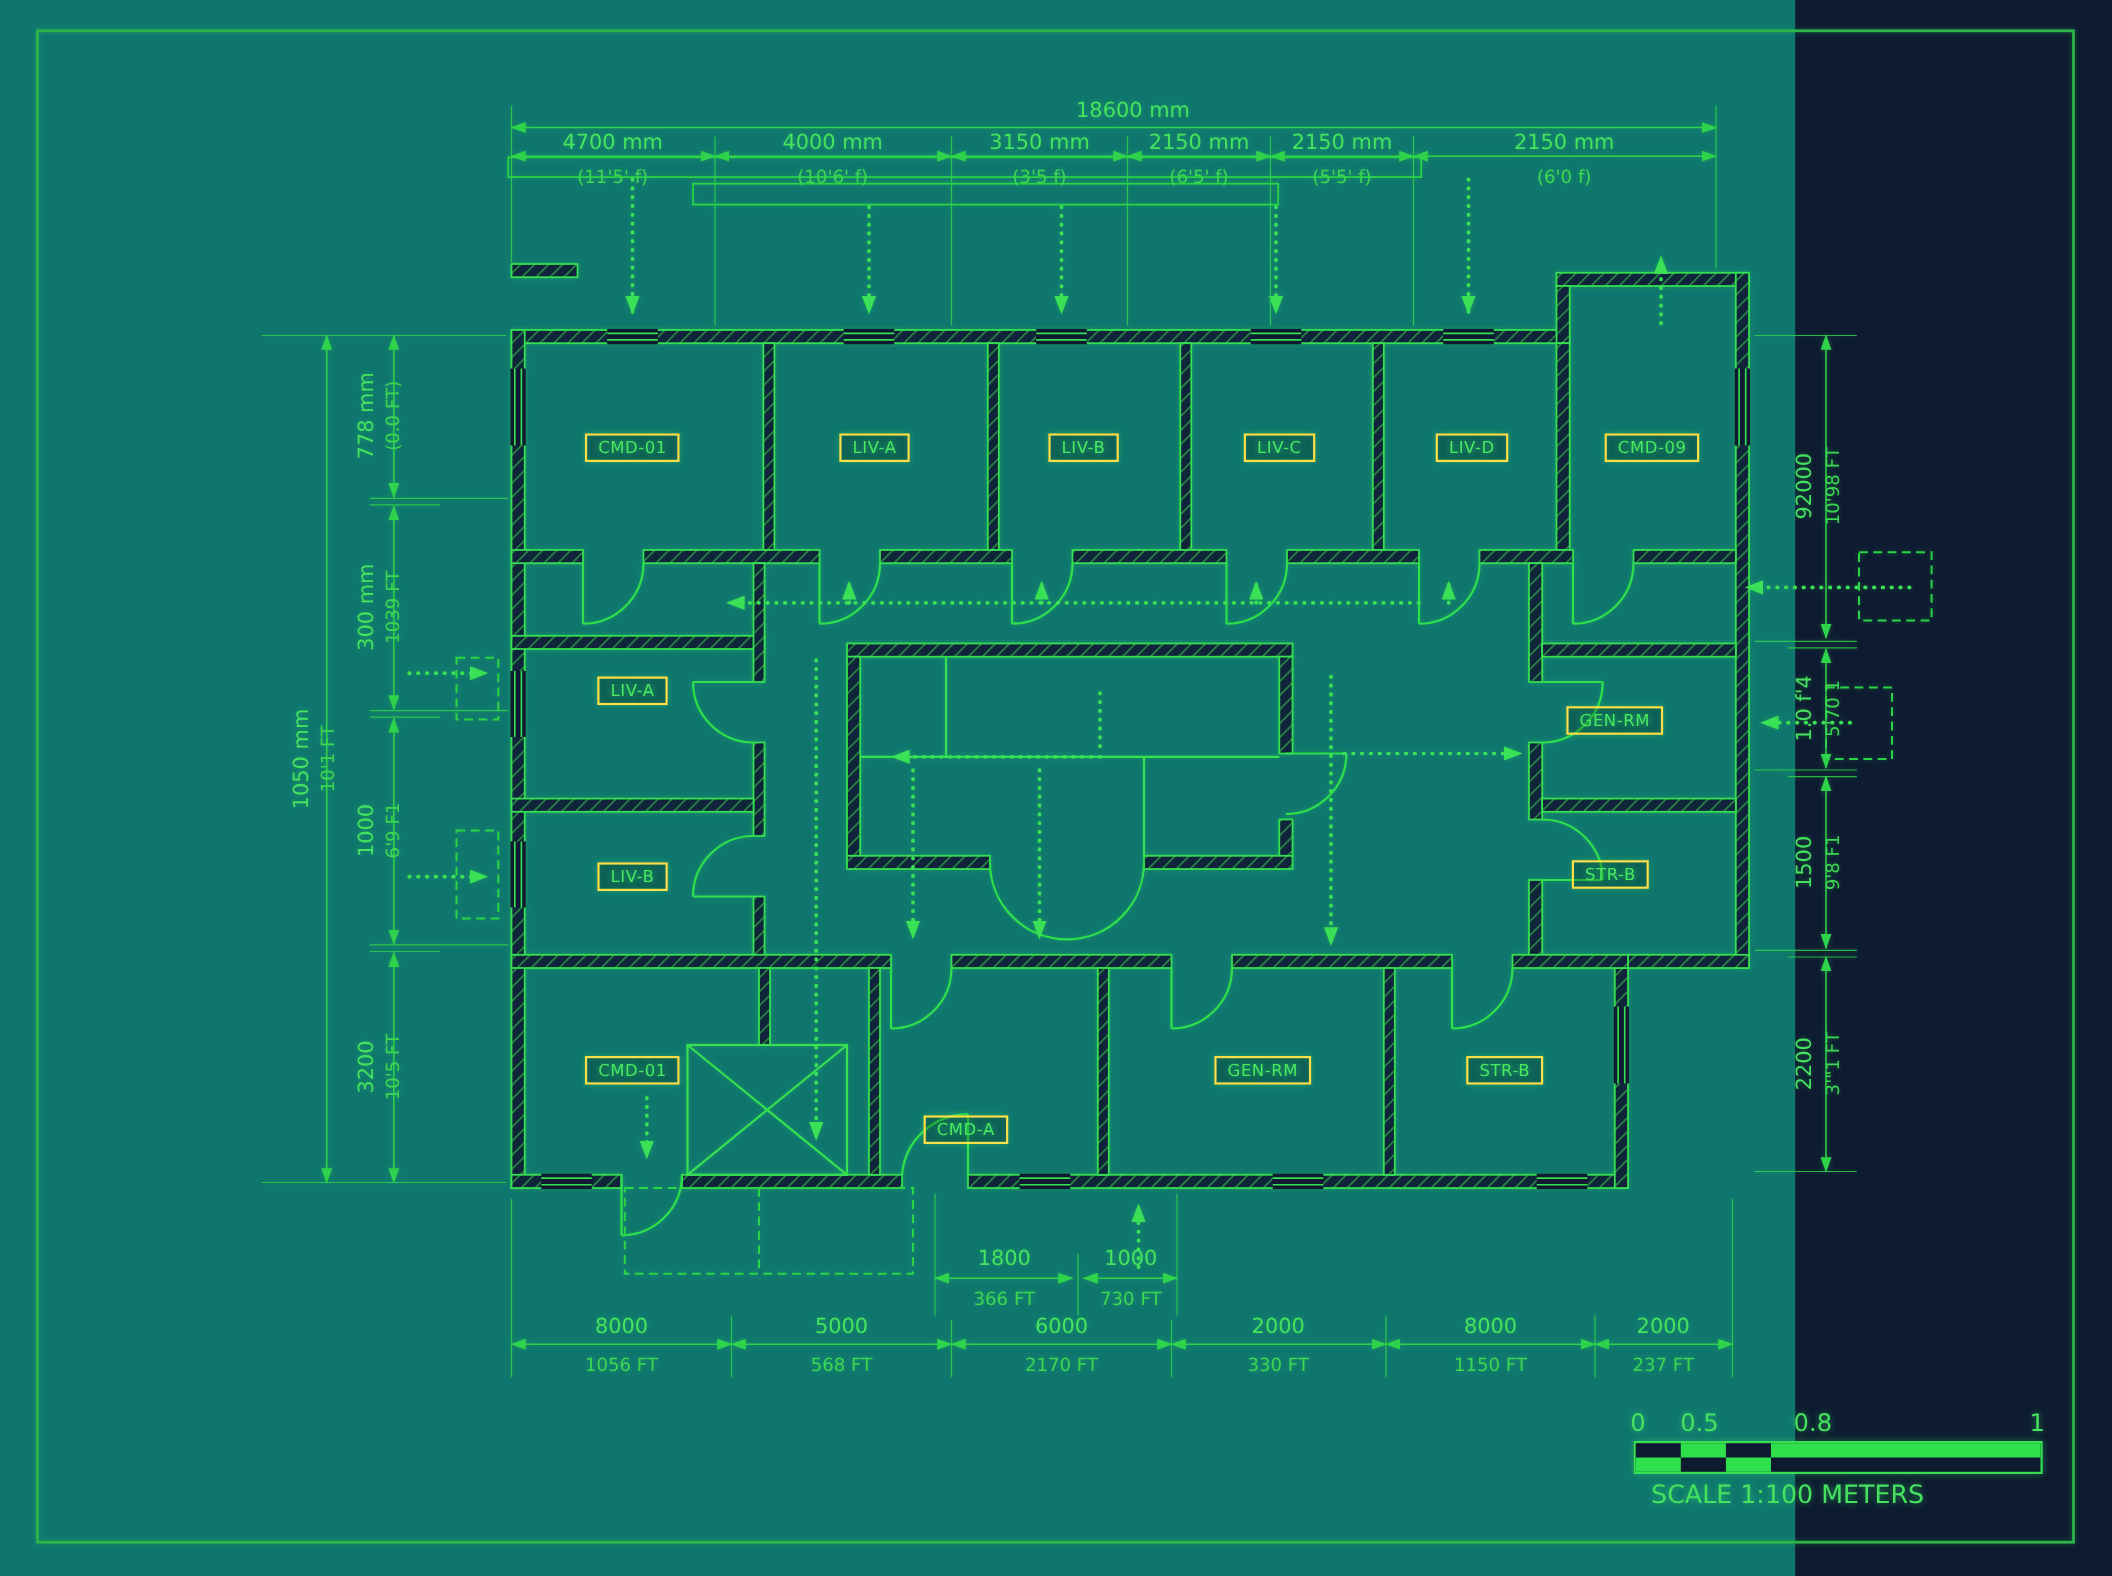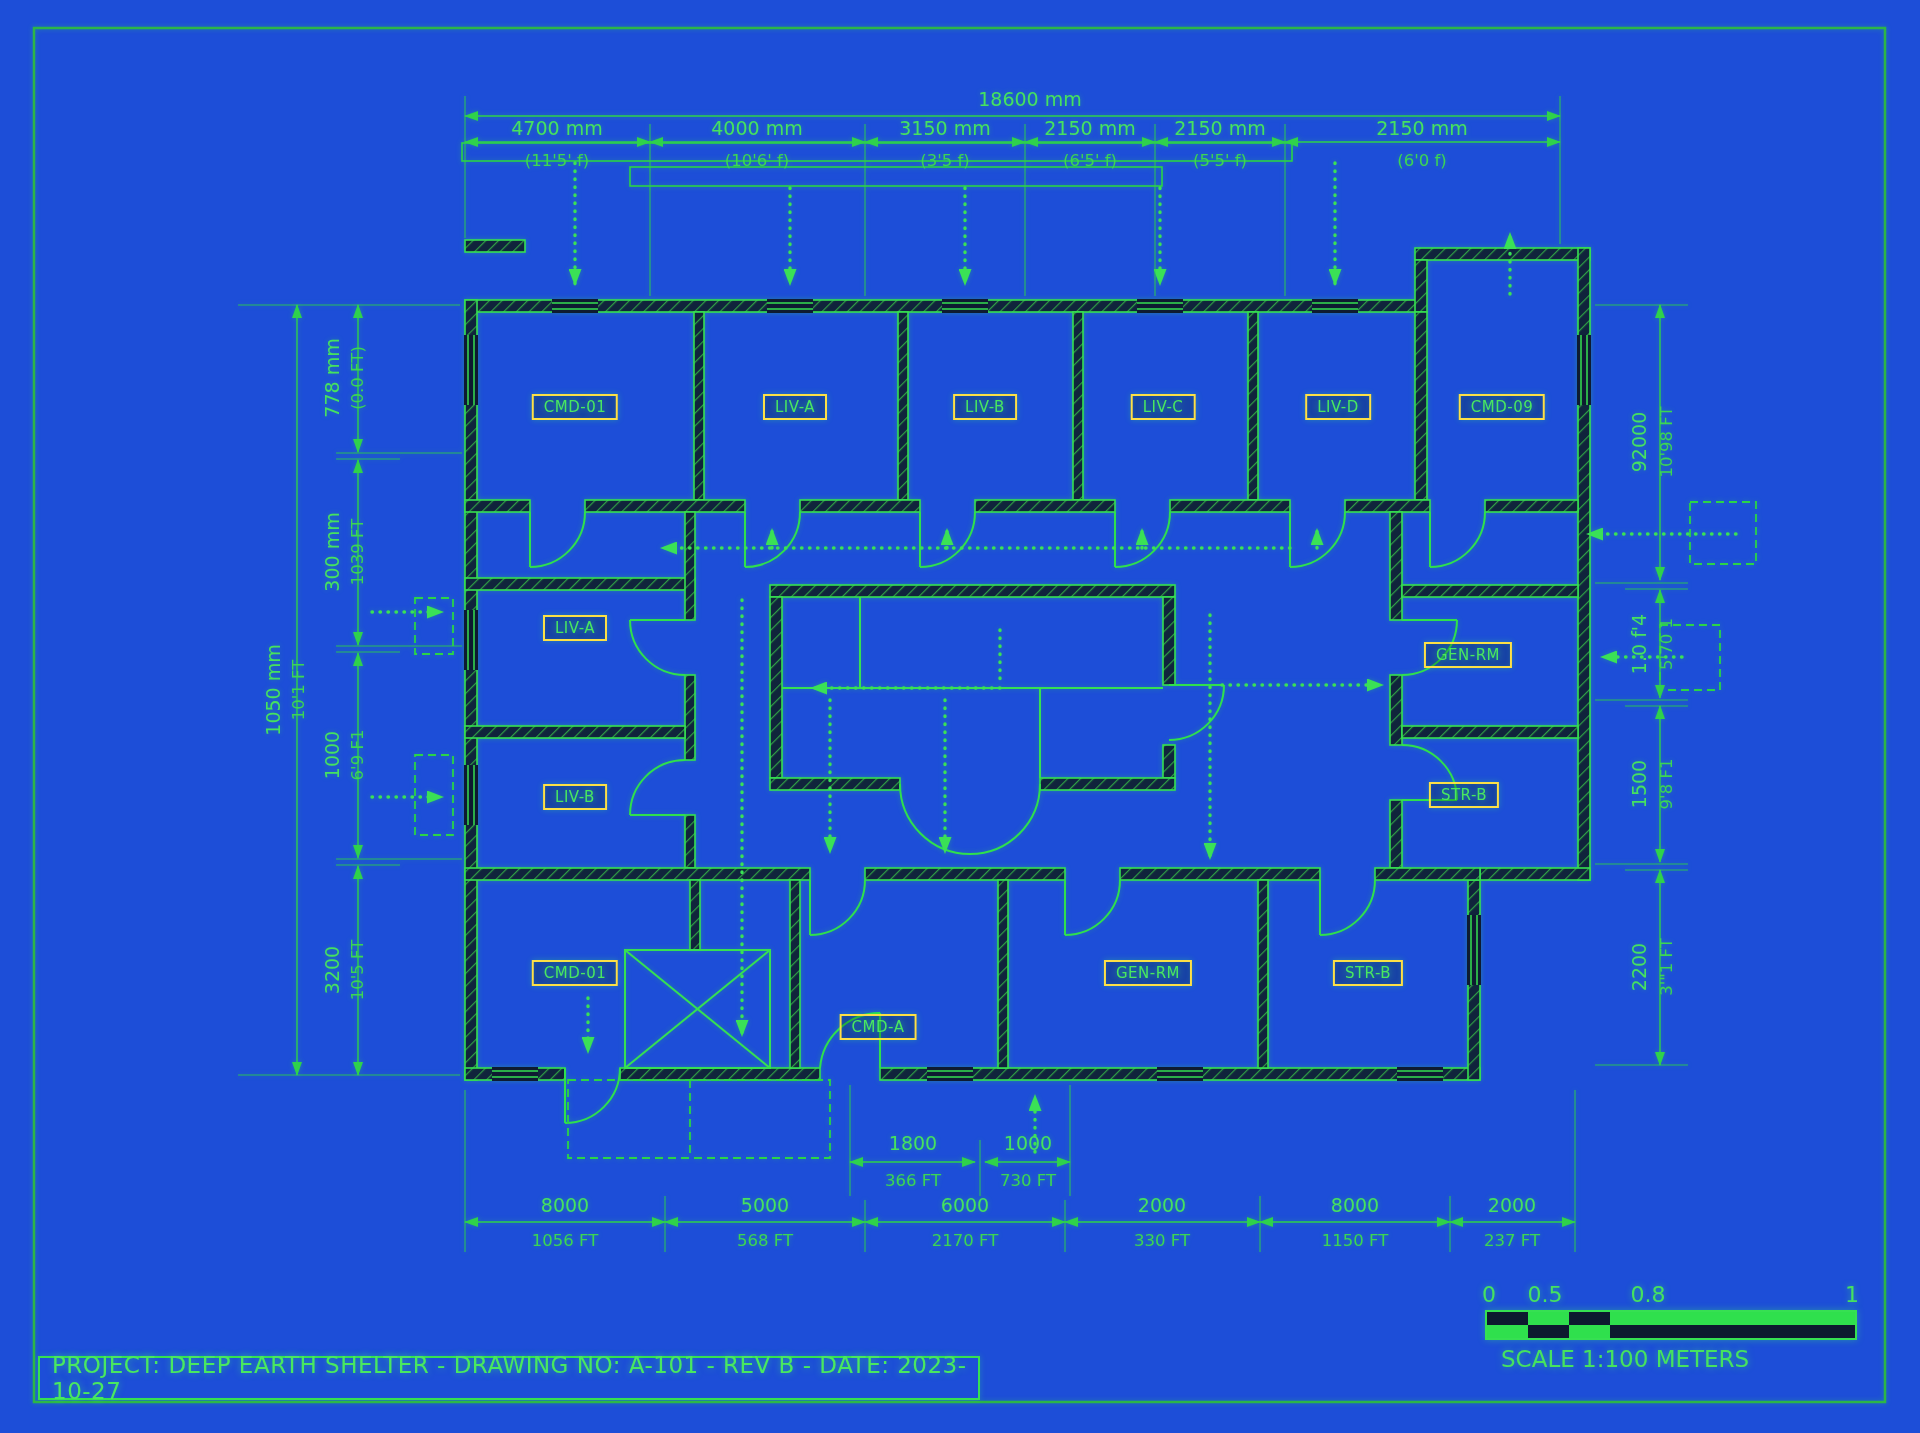--- a/index.html
+++ b/index.html
@@ -1,16 +1,16 @@
 <!DOCTYPE html>
 <html><head>
 <meta charset="utf-8">
 <style>
   html,body{margin:0;padding:0;background:#0e1b31;width:1920px;height:1433px;overflow:hidden;}
-  #stage{position:relative;width:1920px;height:1433px;background:#1d4ed8;font-family:"DejaVu Sans",sans-serif;}
+  #stage{position:relative;width:1632px;height:1433px;background:#0f766e;font-family:"DejaVu Sans",sans-serif;}
   svg#plan{position:absolute;left:0;top:0;filter:drop-shadow(0 0 2.5px rgba(50,224,80,.35));}
   svg text{font-family:"DejaVu Sans",sans-serif;fill:#46e25f;}
   .t-mm{font-size:19px;text-anchor:middle;}
   .t-ft{font-size:16.5px;text-anchor:middle;fill:#3cd653;}
   .wall{fill:url(#h);stroke:#36e052;stroke-width:1.6;}
   .thin{stroke:#36e052;stroke-width:2;fill:none;}
   .duct{stroke:#2bd447;stroke-width:1.6;fill:none;}
   .dbox{stroke:#2bd447;stroke-width:1.8;fill:none;stroke-dasharray:8 5;}
   .dot{stroke:#3ae156;stroke-width:3.4;fill:none;stroke-dasharray:.5 7.5;stroke-linecap:round;}
   .dim{stroke:#2fd24b;stroke-width:1.4;fill:none;}
@@ -398,23 +398,20 @@
 <div class="roomlbl" style="left:1502px;top:407px">CMD-09</div>
 <div class="roomlbl" style="left:575px;top:628px">LIV-A</div>
 <div class="roomlbl" style="left:1468px;top:655px">GEN-RM</div>
 <div class="roomlbl" style="left:575px;top:797px">LIV-B</div>
 <div class="roomlbl" style="left:1464px;top:795px">STR-B</div>
 <div class="roomlbl" style="left:575px;top:973px">CMD-01</div>
 <div class="roomlbl" style="left:878px;top:1027px">CMD-A</div>
 <div class="roomlbl" style="left:1148px;top:973px">GEN-RM</div>
 <div class="roomlbl" style="left:1368px;top:973px">STR-B</div>
 
-<div id="titleblock">
-  <span>PROJECT: DEEP EARTH SHELTER - DRAWING NO: A-101 - REV B - DATE: 2023-10-27</span>
-</div>
 
 <div id="scalebar">
   <span class="tick" style="left:-3px">0</span>
   <span class="tick" style="left:60px;transform:translateX(-50%)">0.5</span>
   <span class="tick" style="left:163px;transform:translateX(-50%)">0.8</span>
   <span class="tick" style="left:360px">1</span>
   <div id="sbar">
     <div class="sc" style="left:41px;top:0;width:41px;height:13px"></div>
     <div class="sc" style="left:123px;top:0;width:245px;height:13px"></div>
     <div class="sc" style="left:0;top:13px;width:41px;height:13px"></div>

